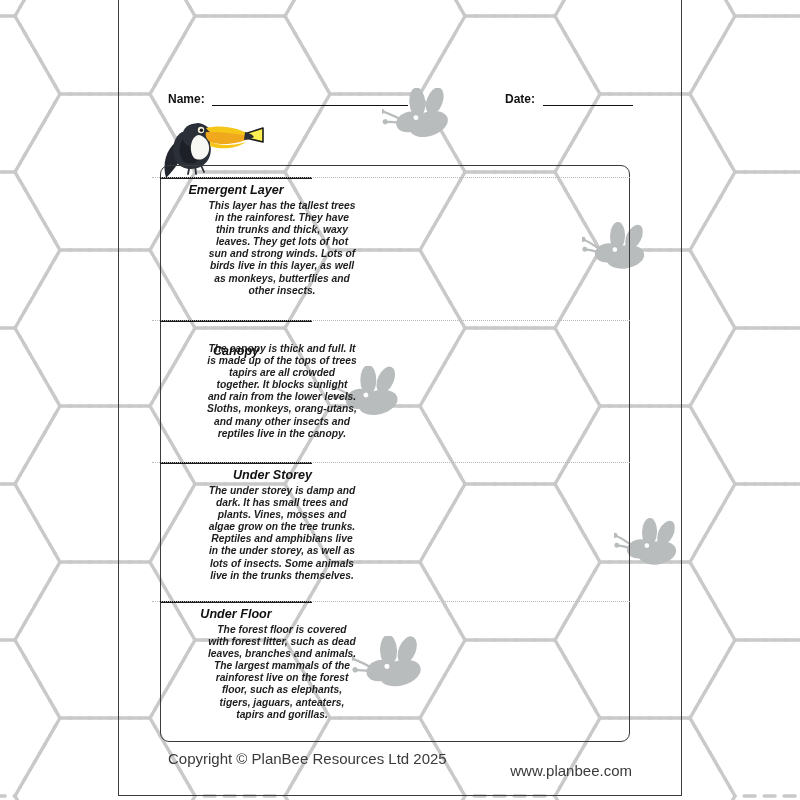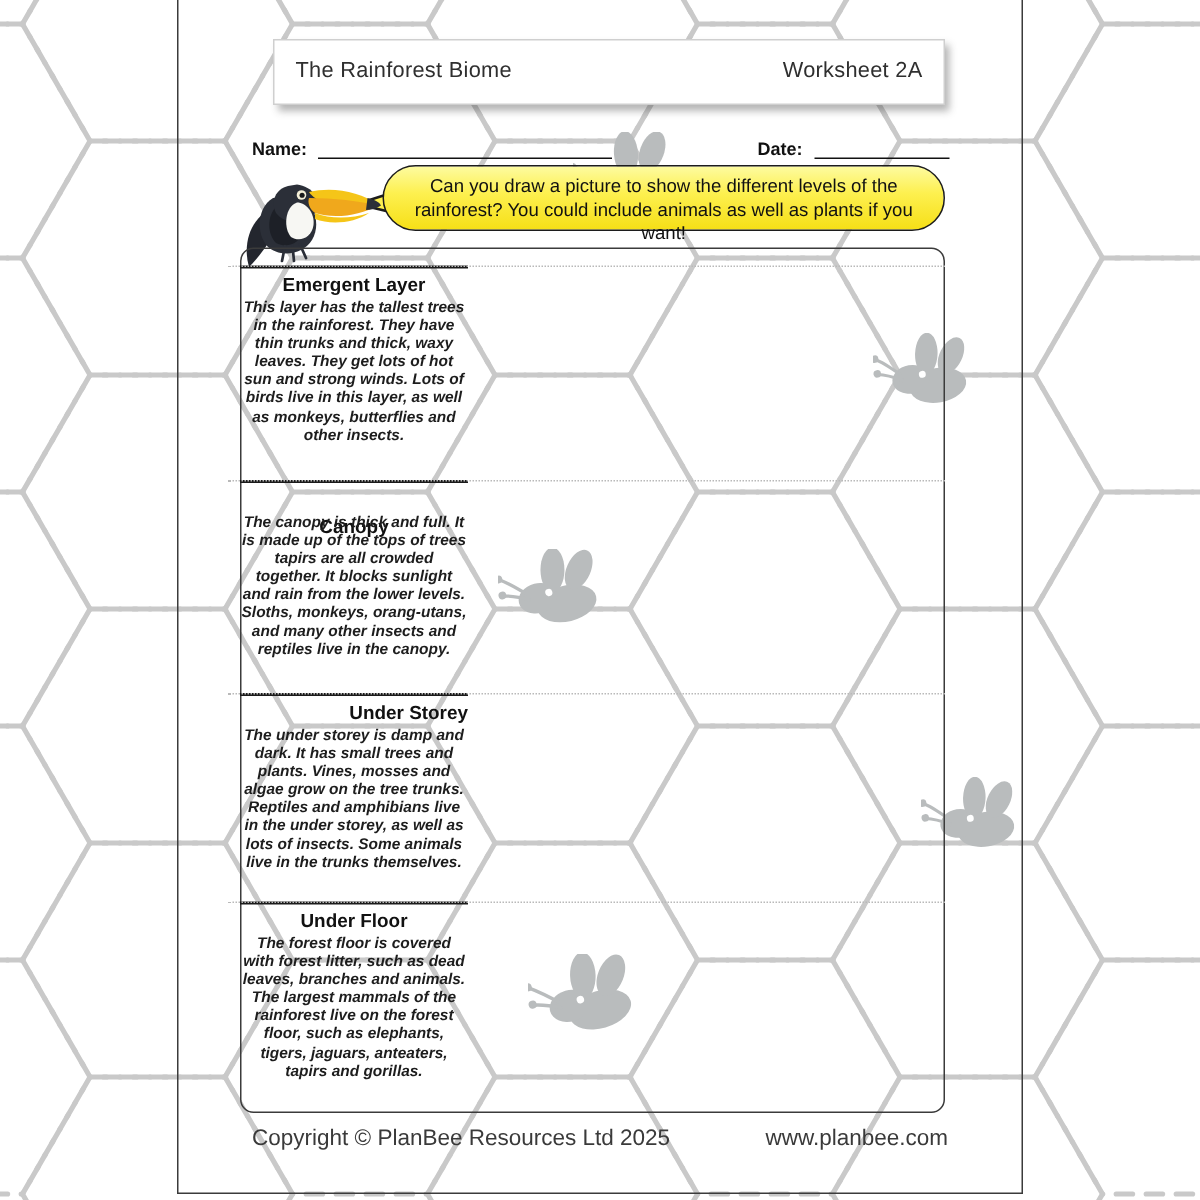--- a/index.html
+++ b/index.html
@@ -87,30 +87,30 @@
   .sec-rule{
     position:absolute;left:0;top:0;width:152px;
     border-top:2px solid #1a1a1a;
   }
   .sec-dots{
     position:absolute;left:152px;width:478px;
     border-top:1.3px dotted #b9b9b9;
   }
   .sec-title{
     position:absolute;left:0;width:152px;text-align:center;
-    font-size:12.6px;font-weight:bold;color:#111;
+    font-size:12.6px;font-weight:bold;color:#111;font-style:italic;
   }
   .sec-body{
     position:absolute;left:0;width:152px;text-align:center;
     font-size:10.3px;line-height:12.1px;
-    font-style:italic;font-weight:600;color:#1d1d1d;
+    font-style:italic;font-weight:600;color:#1d1d1d;padding-left:46px;
   }
   .foot{position:absolute;top:750px;font-size:15px;color:#3a3a3a;}
   #foot-left{left:168px;}
-  #foot-right{right:168px;}
+  #foot-right{right:168px;margin-top:12px;}
 
   .bee{position:absolute;}
 </style>
 </head>
 <body>
 
 <div id="root">
 
   <div id="bg">
     <svg width="800" height="800" viewBox="0 0 800 800" xmlns="http://www.w3.org/2000/svg">
@@ -250,40 +250,30 @@
       <circle cx="35" cy="29" r="2.5" fill="#ffffff"></circle>
       <path d="M21 27 C13 19, 8 15, 4 12" stroke="#b9bcbd" stroke-width="2.3" fill="none"></path>
       <path d="M22 31 C14 27, 9 25, 4 24" stroke="#b9bcbd" stroke-width="2.3" fill="none"></path>
       <circle cx="3.5" cy="11.5" r="2.7"></circle>
       <circle cx="3.5" cy="23.5" r="2.7"></circle>
     </g>
   </svg>
 
   <div id="page"></div>
 
-  <div id="titlebox">
-    <div class="t-left">The Rainforest Biome</div>
-    <div class="t-right">Worksheet 2A</div>
-  </div>
 
   <div class="nd-label" id="name-label">Name:</div>
   <div class="nd-line" id="name-line"></div>
   <div class="nd-label" id="date-label">Date:</div>
   <div class="nd-line" id="date-line"></div>
 
   <svg id="bubble-tail" viewBox="0 0 28 18">
     <path d="M27 2 L2 10 L27 16 Z" fill="#fdf050" stroke="#1c1c1c" stroke-width="1.6" stroke-linejoin="round"></path>
   </svg>
 
-  <div id="bubble">
-    <div class="btxt">
-      <span>Can you draw a picture to show the different levels of the</span><br>
-      <span>rainforest? You could include animals as well as plants if you want!</span>
-    </div>
-  </div>
 
   <svg id="toucan" viewBox="0 0 120 78">
 
     <path d="M24 40 C14 48, 10 62, 14 76 C20 70, 28 60, 32 50 Z" fill="#23262e"></path>
 
     <path d="M30 30 C20 36, 18 52, 26 62 C34 70, 50 68, 56 58 C62 48, 58 34, 48 28 Z" fill="#2b2f38"></path>
 
     <path d="M32 36 C26 42, 26 54, 32 60 C40 64, 48 60, 50 52 C52 44, 44 36, 36 34 Z" fill="#1d2027"></path>
 
     <path d="M40 22 C32 24, 28 32, 32 40 C38 48, 52 48, 58 40 C64 32, 56 22, 46 21 Z" fill="#2b2f38"></path>

